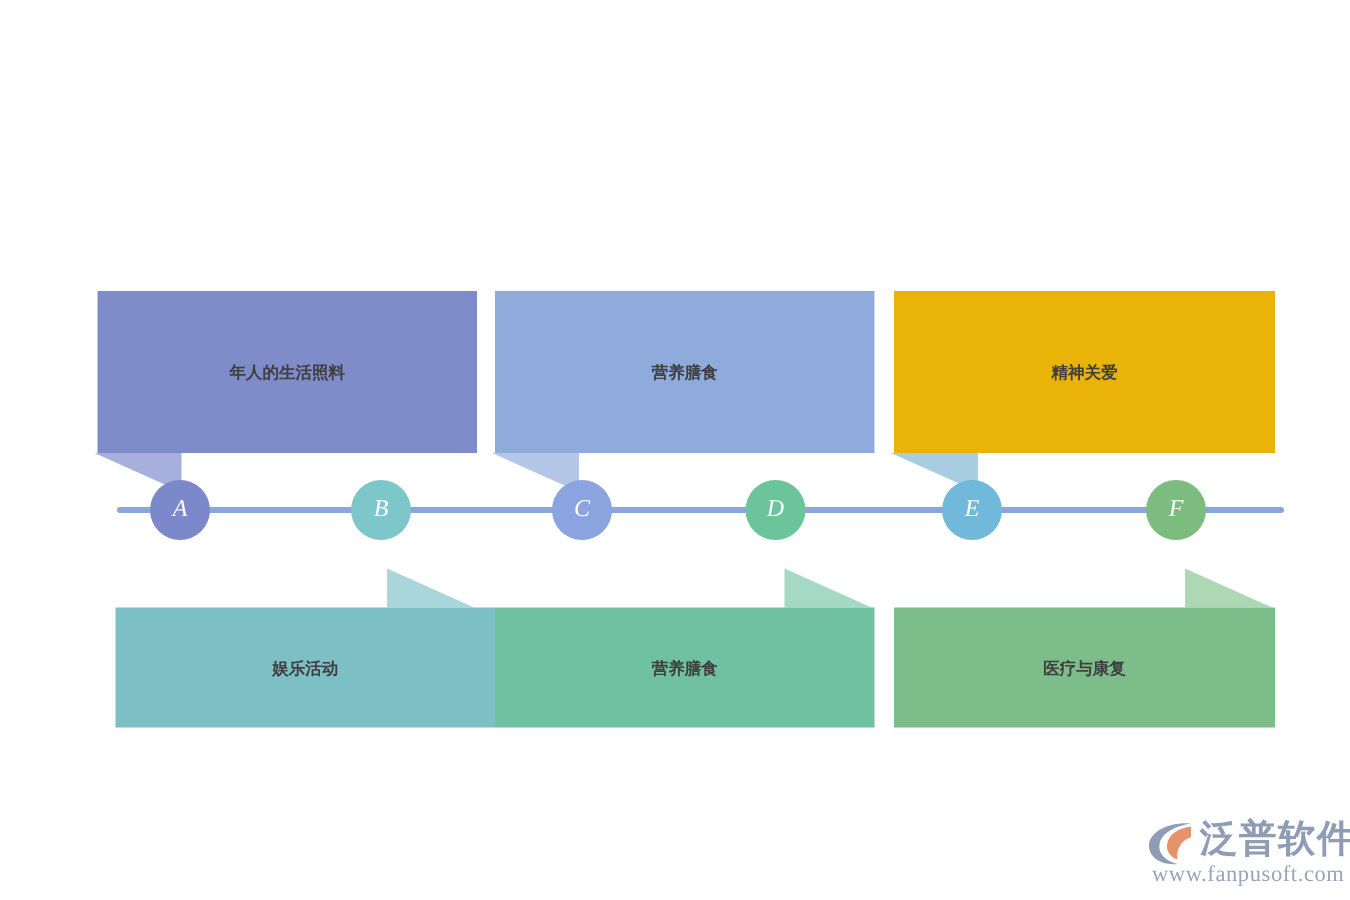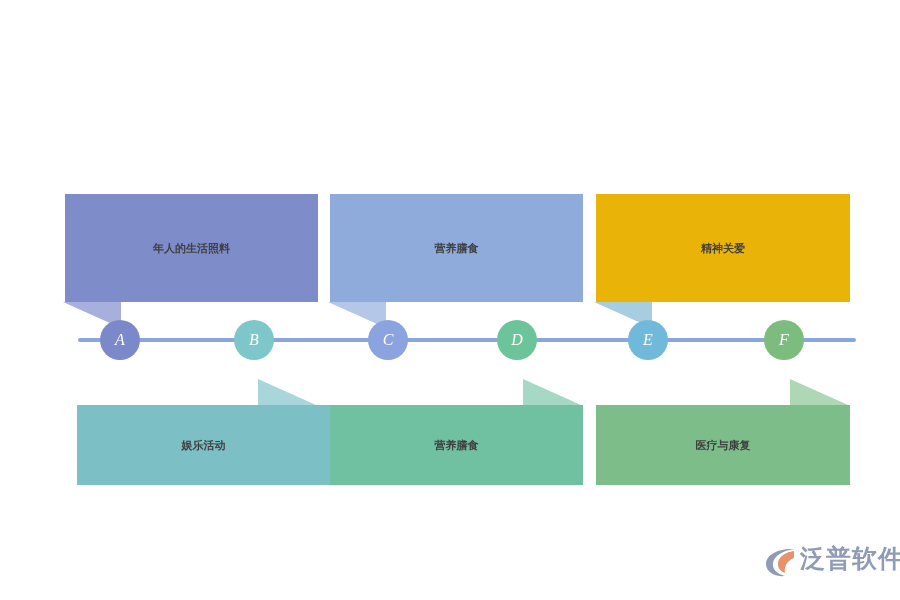--- a/index.html
+++ b/index.html
@@ -183,15 +183,16 @@
         <div class="card-label">医疗与康复</div>
       </div>
     </div>
 
   <div class="logo">
     <svg class="logo-mark" viewBox="0 0 34 32" xmlns="http://www.w3.org/2000/svg">
       <path d="M30 3 C14 2, 2 9, 2 18 C2 26, 11 31, 21 30 C13 28, 8 23, 9 17 C10 10, 18 5, 30 3 Z" fill="#8f9cb5"></path>
       <path d="M30 5 C22 6, 15 10, 14 17 C13.4 21.5, 16.5 25.5, 21 27 C20 22, 22 15, 30 12 Z" fill="#e8926b"></path>
     </svg>
     <div class="logo-cn">泛普软件</div>
+    <div class="logo-url">www.fanpusoft.com</div>
   </div>
 
 </div>
 
 </body></html>

